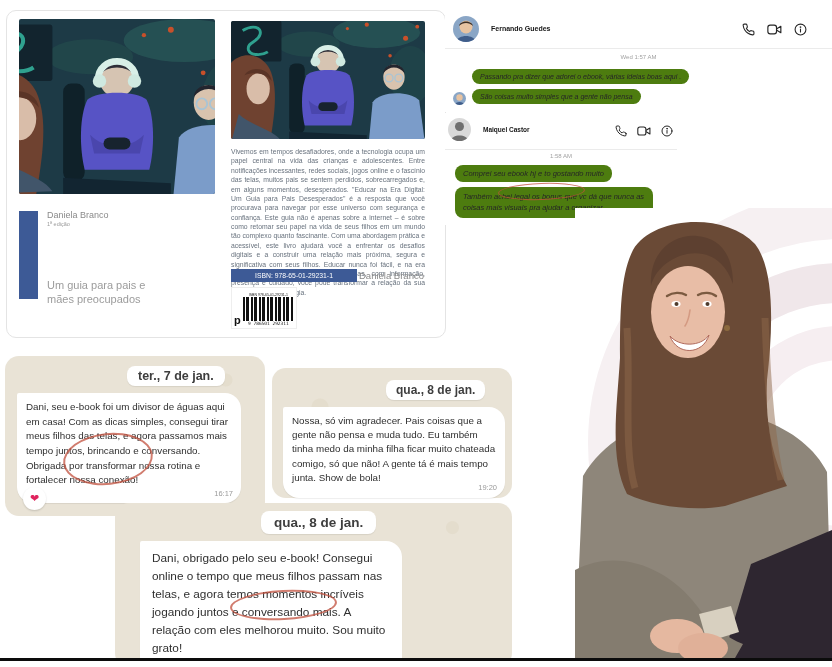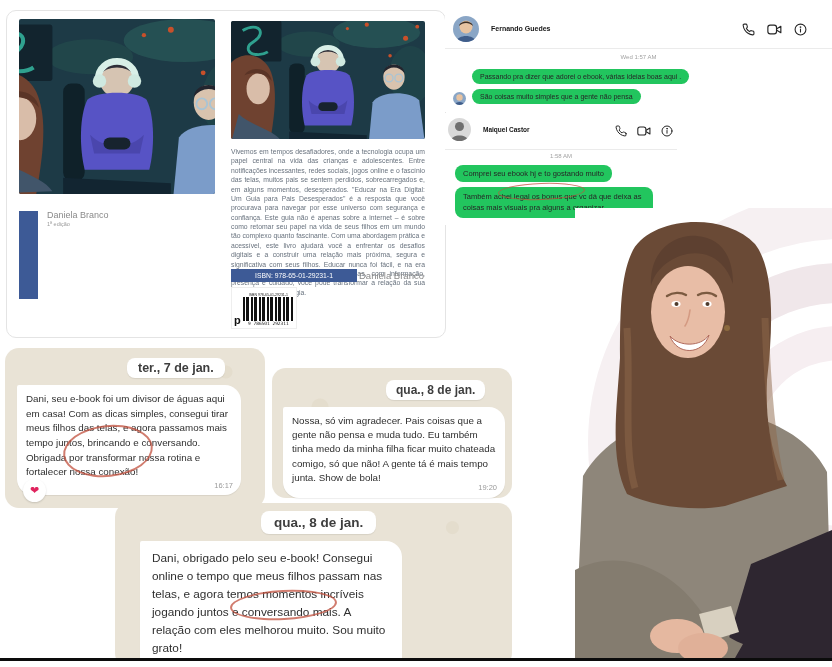--- a/index.html
+++ b/index.html
@@ -34,40 +34,40 @@
   
   .chat { background:#fff; }
   .chat1 { left:445px; top:8px; width:387px; height:104px; }
   .chat2 { left:445px; top:113px; width:260px; height:112px; }
   .avatar { border-radius:50%; overflow:hidden; }
   .chat-name { font-weight:bold; color:#161616; }
   .chat-icons { display:flex; gap:12px; }
   .chat-icons svg { display:block; }
   .chat-divider { height:1px; background:#ebebeb; }
   .chat-ts { text-align:center; color:#a2a2a2; }
-  .bubble { background:#22c55e; border-radius:10px; color:#262626; width:max-content; max-width:330px; }
+  .bubble { background:#4d7c0f; border-radius:10px; color:#262626; width:max-content; max-width:330px;font-style:italic; }
   .chat1 .bubble { font-size:7px; padding:4px 8px; }
   .chat2 .bubble { font-size:7.5px; padding:4px 8px; border-radius:8px; }
 
   
   .wa-card { background:#e9e3d6; border-radius:14px;
       background-image:radial-gradient(circle at 20% 30%, #e4ddcd 0 8px, transparent 9px),
                        radial-gradient(circle at 70% 60%, #e4ddcd 0 7px, transparent 8px),
                        radial-gradient(circle at 45% 85%, #e4ddcd 0 8px, transparent 9px),
                        radial-gradient(circle at 85% 15%, #e4ddcd 0 6px, transparent 7px); }
   .wa-chip { background:#fff; border-radius:8px; color:#3e3e3e; font-weight:bold;
              box-shadow:0 1px 1px rgba(0,0,0,.08); width:max-content; }
   .wa-bubble { background:#fff; border-radius:16px; border-top-left-radius:2px; color:#2f2f2f;
                box-shadow:0 1px 1px rgba(0,0,0,.07); }
   .wa-time { position:absolute; right:8px; bottom:4px; color:#9a9a9a; }
   .wa-heart { background:#fff; border-radius:50%; box-shadow:0 1px 2px rgba(0,0,0,.15);
               display:flex; align-items:center; justify-content:center; }
   .annot { border:2px solid rgba(193,80,62,.75); border-radius:50%; }
 
-  .card1 { left:5px; top:348px; width:260px; height:160px; z-index:1; }
+  .card1 { left:5px; top:356px; width:260px; height:160px; z-index:1; }
   .card1 .wa-chip { left:122px; top:10px; font-size:12.5px; padding:3px 11px; }
   .card1 .wa-bubble { left:12px; top:37px; width:224px; font-size:9.8px; line-height:1.5;
                       padding:7px 9px 15px 9px; }
   .card1 .wa-time { font-size:7.5px; }
   .card1 .wa-heart { left:18px; top:131px; width:23px; height:23px; font-size:11px; }
 
   .card2 { left:272px; top:368px; width:240px; height:130px; z-index:1; }
   .card2 .wa-chip { left:114px; top:12px; font-size:12px; padding:3px 10px; }
   .card2 .wa-bubble { left:11px; top:39px; width:222px; font-size:9.8px; line-height:1.45;
                       padding:7px 9px 13px 9px; }
@@ -130,20 +130,21 @@
   </svg>
 
   <div class="abs book-card">
 
     <svg class="abs cover-illus" style="left:12px;top:8px" width="196" height="175">
       <use href="#cover-illus" width="196" height="175"></use>
     </svg>
     <div class="abs blue-bar"></div>
     <div class="abs bk-author">Daniela Branco</div>
     <div class="abs bk-edition">1ª edição</div>
+    <div class="abs bk-subtitle">Um guia para pais e mães preocupados</div>
 
     <svg class="abs cover-illus" style="left:224px;top:10px" width="194" height="118">
       <use href="#cover-illus" width="194" height="118"></use>
     </svg>
     <div class="abs bk-backtext">Vivemos em tempos desafiadores, onde a tecnologia ocupa um papel central na vida das crianças e adolescentes. Entre notificações incessantes, redes sociais, jogos online e o fascínio das telas, muitos pais se sentem perdidos, sobrecarregados e, em alguns momentos, desesperados. "Educar na Era Digital: Um Guia para Pais Desesperados" é a resposta que você procurava para navegar por esse universo com segurança e confiança. Este guia não é apenas sobre a internet – é sobre como retomar seu papel na vida de seus filhos em um mundo tão complexo quanto fascinante. Com uma abordagem prática e acessível, este livro ajudará você a enfrentar os desafios digitais e a construir uma relação mais próxima, segura e significativa com seus filhos. Educar nunca foi fácil, e na era digital, os desafios se multiplicam. Mas, com informação, presença e cuidado, você pode transformar a relação da sua família com a tecnologia.</div>
     <div class="abs isbn-box">ISBN: 978-65-01-29231-1</div>
     <div class="abs bk-backauthor">Daniela Branco</div>
     <div class="abs barcode">
       <span class="pub">p</span>
       <span class="bars-wrap">
@@ -204,21 +205,21 @@
         </svg>
       <svg width="12" height="12" viewBox="0 0 24 24" fill="none" stroke="#262626" stroke-width="2" stroke-linecap="round">
           <circle cx="12" cy="12" r="10"></circle>
           <line x1="12" y1="11" x2="12" y2="16.5"></line>
           <circle cx="12" cy="7.5" r="0.6" fill="#262626"></circle>
         </svg>
     </div>
     <div class="abs chat-divider" style="left:0;top:36px;width:232px"></div>
     <div class="abs chat-ts" style="left:0;top:40px;width:232px;font-size:6px">1:58 AM</div>
     <div class="abs bubble" style="left:10px;top:52px">Comprei seu ebook hj e to gostando muito</div>
-    <div class="abs bubble" style="left:10px;top:74px;width:198;max-width:198px;line-height:1.5">Também achei legal os bonus que vc dá que deixa as coisas mais visuais pra alguns a organizar</div>
+    <div class="abs bubble" style="left:10px;top:74px;width:198;max-width:198px;line-height:1.5">Também achei legal os bonus que vc dá que nunca as coisas mais visuais pra ajudar a organizar</div>
     <div class="abs annot" style="left:53px;top:70px;width:87px;height:17px;border-width:1.5px;transform:rotate(-2deg)"></div>
   </div>
 
   <div class="abs wa-card card1">
     <div class="abs wa-chip">ter., 7 de jan.</div>
     <div class="abs wa-bubble">
       <span>Dani, seu e-book foi um divisor de águas aqui em casa! Com as dicas simples, consegui tirar meus filhos das telas, e agora passamos mais tempo juntos, brincando e conversando. Obrigada por transformar nossa rotina e fortalecer nossa conexão!</span>
       <span class="wa-time">16:17</span>
     </div>
     <div class="abs annot" style="left:58px;top:77px;width:90px;height:52px;transform:rotate(-6deg)"></div>

